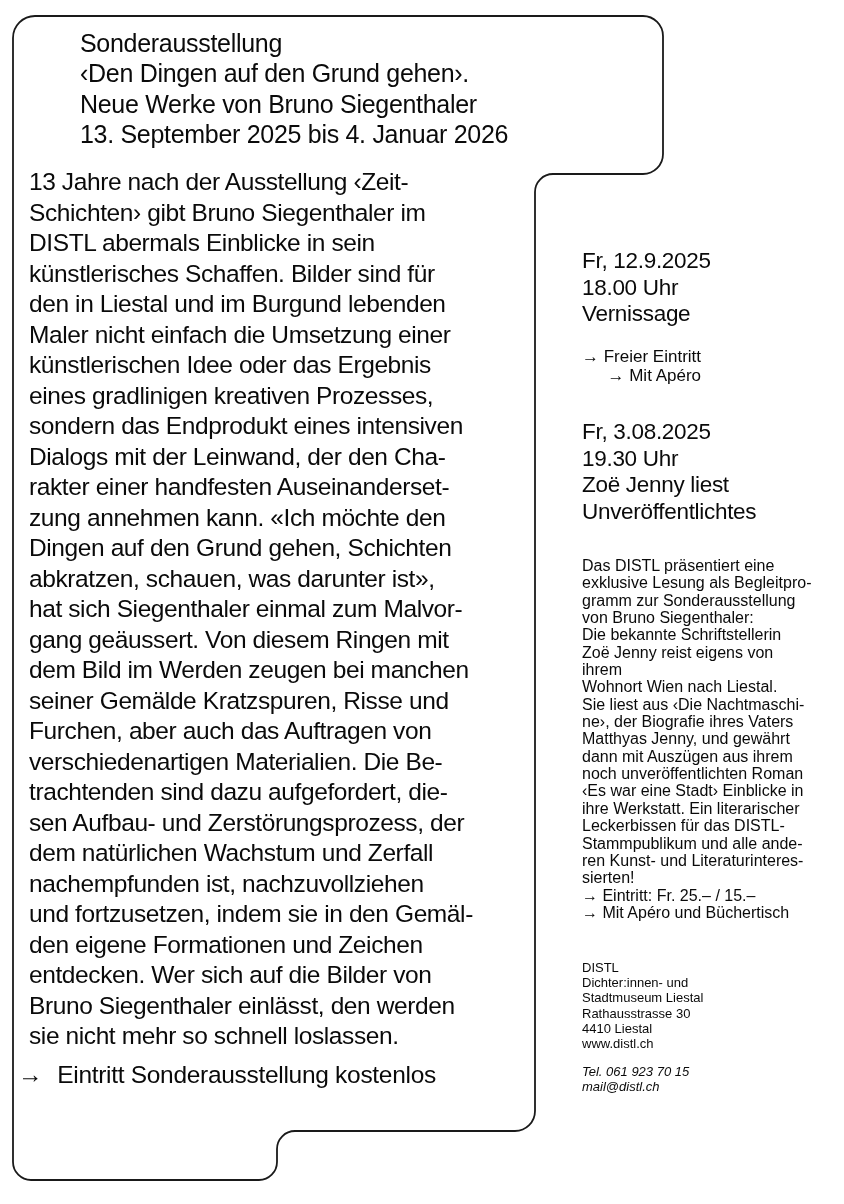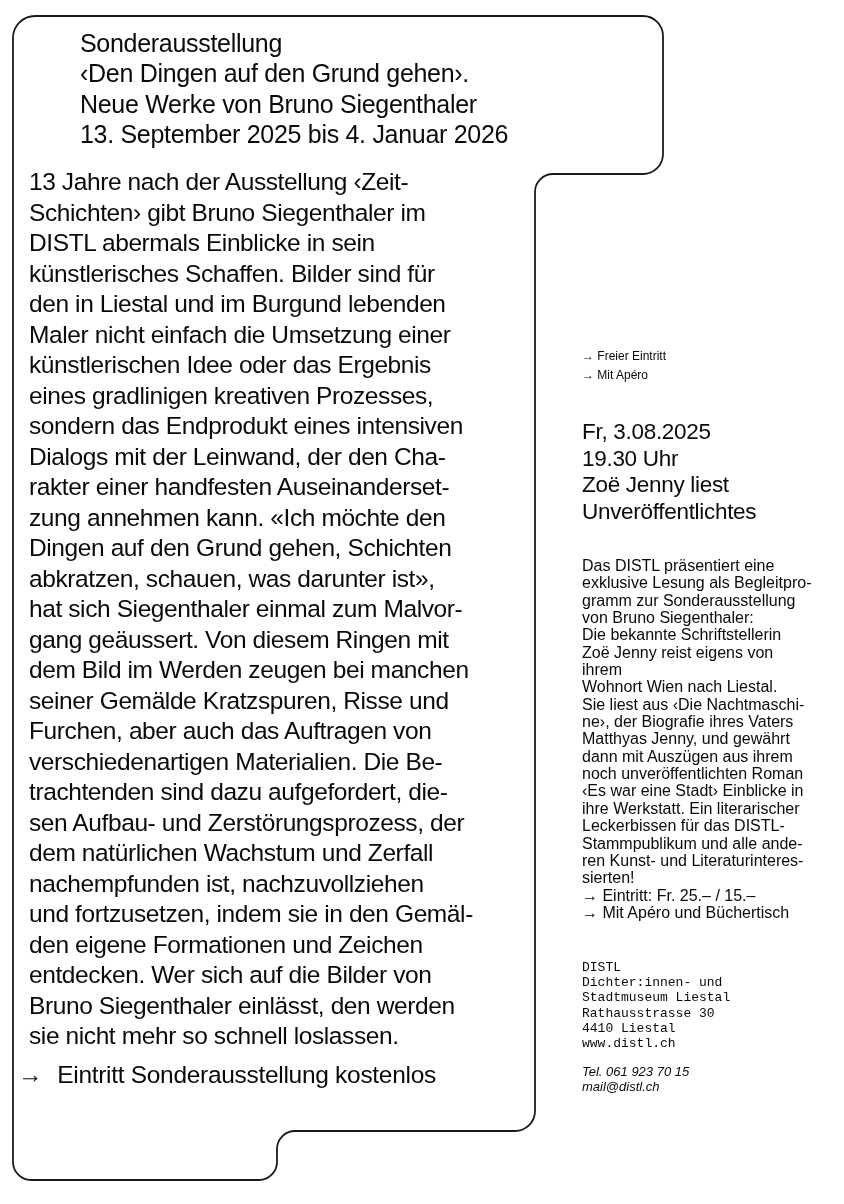--- a/index.html
+++ b/index.html
@@ -29,29 +29,29 @@
     display:flex;align-items:baseline;gap:15px;
   }
   .ev-date{
     position:absolute;left:582px;
     font-size:22.5px;line-height:26.6px;letter-spacing:-0.3px;
   }
   .ev1{top:248px;}
   .ev2{top:419px;}
   .ev1-notes{
     position:absolute;left:582px;top:347px;
-    font-size:12px;line-height:19px;
+    font-size:17px;line-height:19px;text-align:right;
   }
   .ev2-desc{
     position:absolute;left:582px;top:557px;width:230px;
     font-size:16px;line-height:17.35px;
   }
   .addr{
     position:absolute;left:582px;top:960px;
-    font-size:13px;line-height:15.2px;font-family:Liberation Mono, monospace;
+    font-size:13px;line-height:15.2px;
   }
   .contact{
     position:absolute;left:582px;top:1064px;
     font-size:13px;line-height:15px;font-style:italic;
   }
   .hours{
     position:absolute;left:582px;top:1113px;
     font-size:13.5px;line-height:18.4px;
   }
 </style>
@@ -100,20 +100,23 @@
 den eigene Formationen und Zeichen
 entdecken. Wer sich auf die Bilder von
 Bruno Siegenthaler einlässt, den werden
 sie nicht mehr so schnell loslassen.</div>
 
   <div class="admission">
     <span>→</span>
     <span>Eintritt Sonderausstellung kostenlos</span>
   </div>
 
+  <div class="ev-date ev1 pre">Fr, 12.9.2025
+18.00 Uhr
+Vernissage</div>
 
   <div class="ev1-notes pre">→ Freier Eintritt
 → Mit Apéro</div>
 
   <div class="ev-date ev2 pre">Fr, 3.08.2025
 19.30 Uhr
 Zoë Jenny liest
 Unveröffentlichtes</div>
 
   <div class="ev2-desc pre">Das DISTL präsentiert eine

